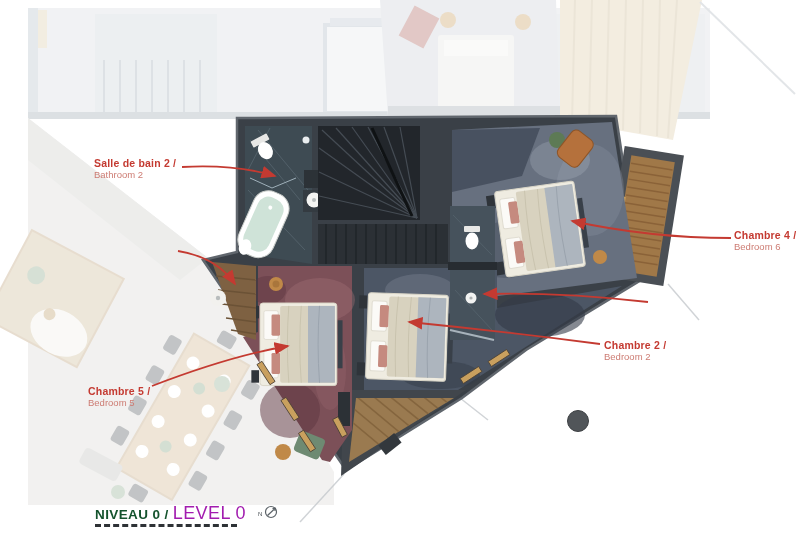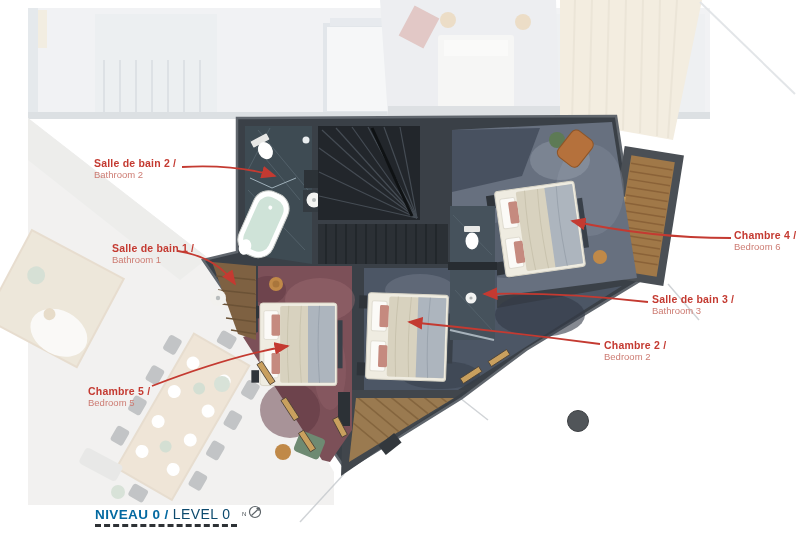--- a/index.html
+++ b/index.html
@@ -3,22 +3,22 @@
 <meta charset="utf-8">
 <style>
   html,body{margin:0;padding:0;background:#ffffff;}
   #stage{position:relative;width:800px;height:536px;background:#ffffff;overflow:hidden;
          font-family:"Liberation Sans",sans-serif;}
   #plan-svg{position:absolute;left:0;top:0;}
   .plan-label{position:absolute;line-height:1.15;white-space:nowrap;}
   .plan-label .fr{font-weight:bold;font-size:10.5px;color:#c43a31;letter-spacing:.2px;}
   .plan-label .en{font-size:9.5px;color:#cd7c73;margin-top:1px;}
   .level-title{position:absolute;left:95px;top:503px;display:flex;align-items:baseline;gap:4px;}
-  .level-title .primary{font-weight:bold;font-size:13.5px;color:#0369a1;letter-spacing:.4px;}
-  .level-title .secondary{font-size:14px;color:#0c4a6e;letter-spacing:.4px;}
+  .level-title .primary{font-weight:bold;font-size:13.5px;color:#14532d;letter-spacing:.4px;}
+  .level-title .secondary{font-size:18px;color:#a21caf;letter-spacing:.4px;}
   .title-underline{position:absolute;left:95px;top:524px;width:142px;height:0;
                    border-top:3px dashed #2e3236;}
   .compass{position:relative;top:1px;margin-left:6px;}
 </style>
 </head>
 <body>
 
 <div id="stage">
 
 <svg id="plan-svg" width="800" height="536" viewBox="0 0 800 536">
@@ -327,35 +327,27 @@
     <path d="M731,238 Q650,238 572,221" marker-end="url(#arrow)"></path>
     <path d="M648,302 Q560,292 484,294" marker-end="url(#arrow)"></path>
     <path d="M600,344 Q500,331 409,322" marker-end="url(#arrow)"></path>
   </g>
 </svg>
 
 <div class="plan-label" style="left:94px;top:157px">
   <div class="fr">Salle de bain 2 /</div>
   <div class="en">Bathroom 2</div>
 </div>
-<div class="plan-label" style="left:112px;top:242px">
-  <div class="fr">Salle de bain 1 /</div>
-  <div class="en">Bathroom 1</div>
-</div>
 <div class="plan-label" style="left:88px;top:385px">
   <div class="fr">Chambre 5 /</div>
   <div class="en">Bedroom 5</div>
 </div>
 <div class="plan-label" style="left:734px;top:229px">
   <div class="fr">Chambre 4 /</div>
   <div class="en">Bedroom 6</div>
-</div>
-<div class="plan-label" style="left:652px;top:293px">
-  <div class="fr">Salle de bain 3 /</div>
-  <div class="en">Bathroom 3</div>
 </div>
 <div class="plan-label" style="left:604px;top:339px">
   <div class="fr">Chambre 2 /</div>
   <div class="en">Bedroom 2</div>
 </div>
 
 <div class="level-title">
   <span class="primary">NIVEAU 0 /</span>
   <span class="secondary">LEVEL 0</span>
   <svg class="compass" width="24" height="16" viewBox="0 0 24 16">

